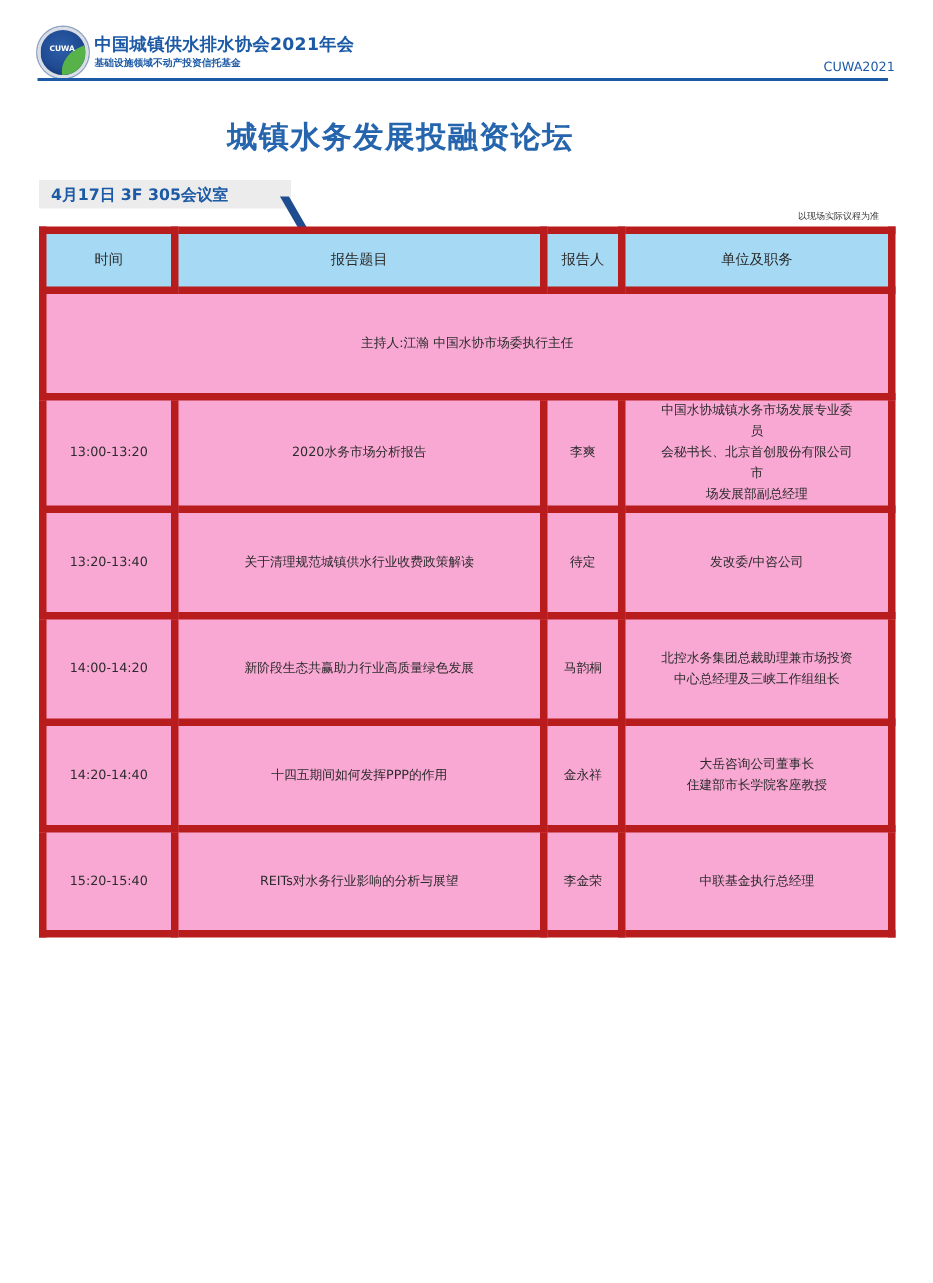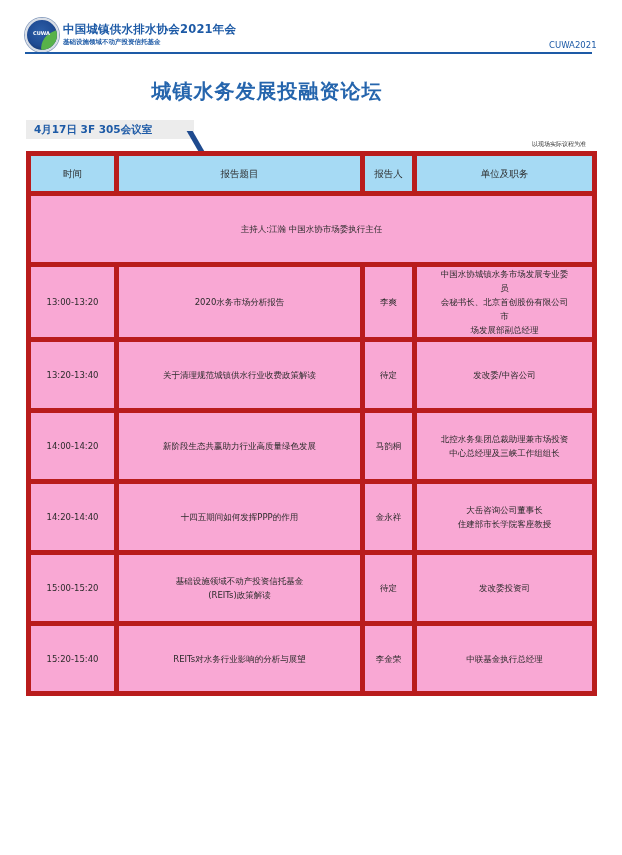--- a/index.html
+++ b/index.html
@@ -101,27 +101,20 @@
       <td class="multi">北控水务集团总裁助理兼市场投资
 中心总经理及三峡工作组组长</td>
     </tr>
     <tr class="session">
       <td>14:20-14:40</td>
       <td class="multi">十四五期间如何发挥PPP的作用</td>
       <td>金永祥</td>
       <td class="multi">大岳咨询公司董事长
 住建部市长学院客座教授</td>
     </tr>
-    <tr class="session">
-      <td>15:00-15:20</td>
-      <td class="multi">基础设施领域不动产投资信托基金
-(REITs)政策解读</td>
-      <td>待定</td>
-      <td class="multi">发改委投资司</td>
-    </tr>
     <tr class="session last">
       <td>15:20-15:40</td>
       <td class="multi">REITs对水务行业影响的分析与展望</td>
       <td>李金荣</td>
       <td class="multi">中联基金执行总经理</td>
     </tr>
   </tbody>
 </table>
 
 </body></html>

